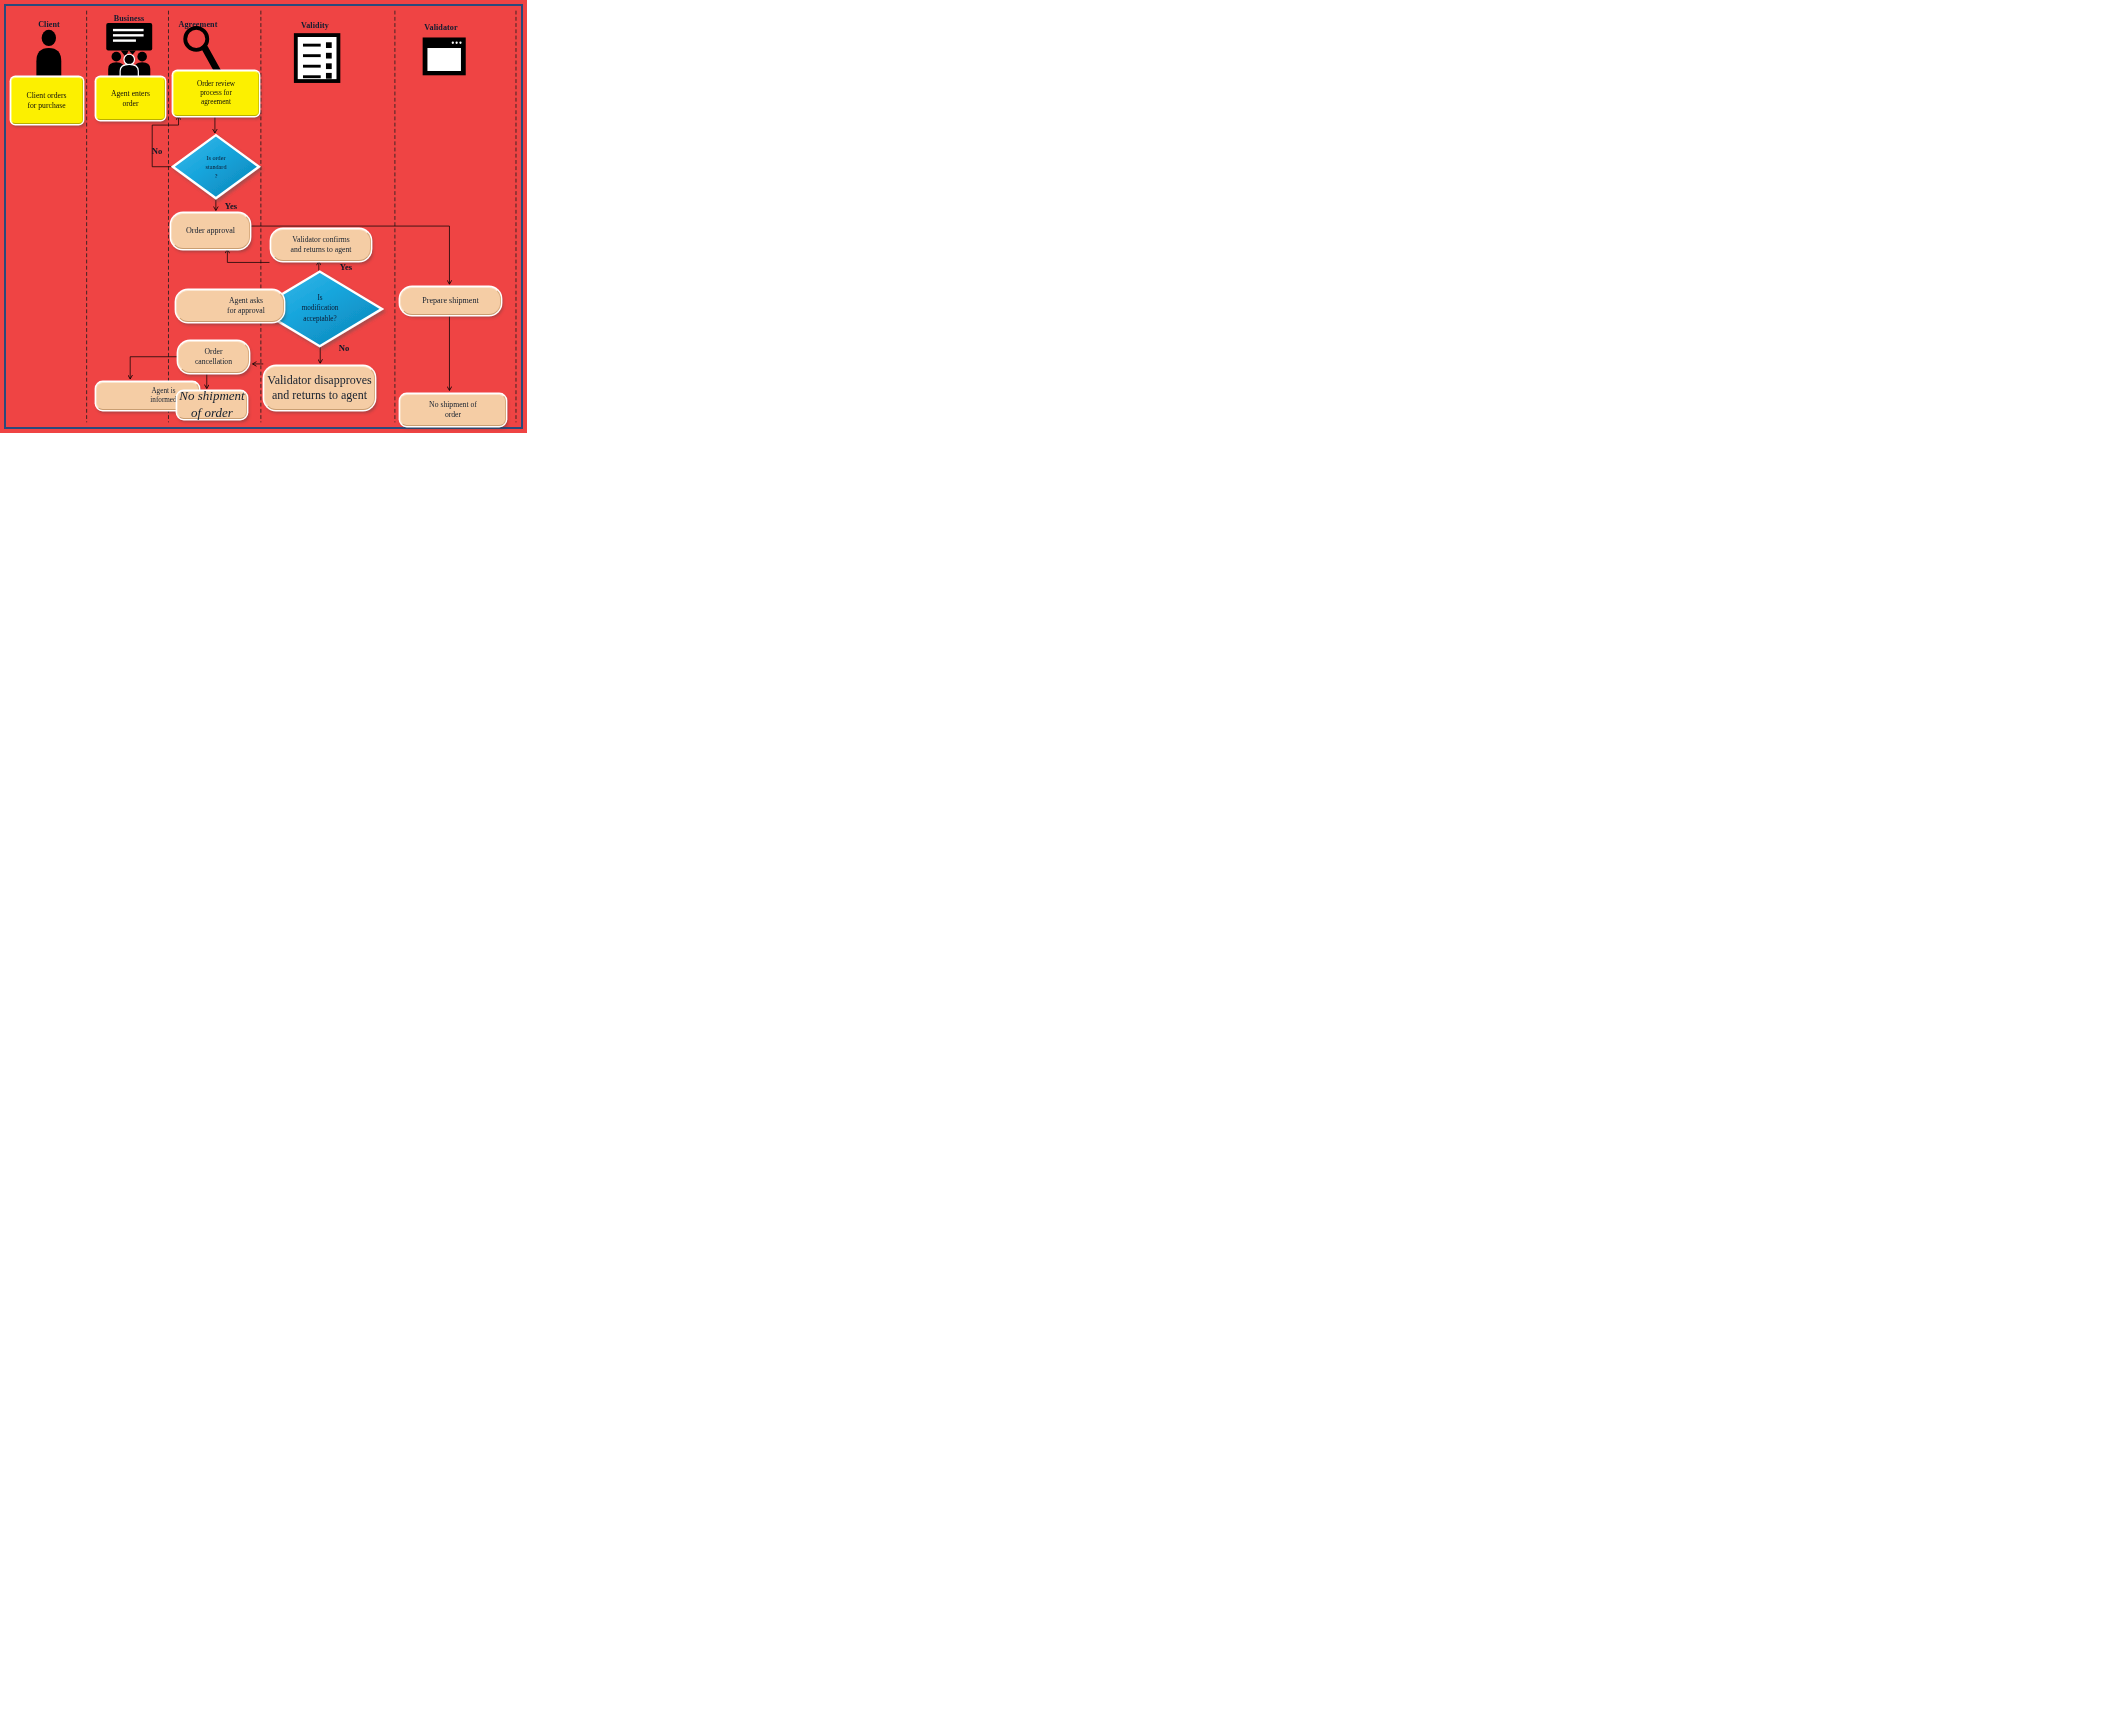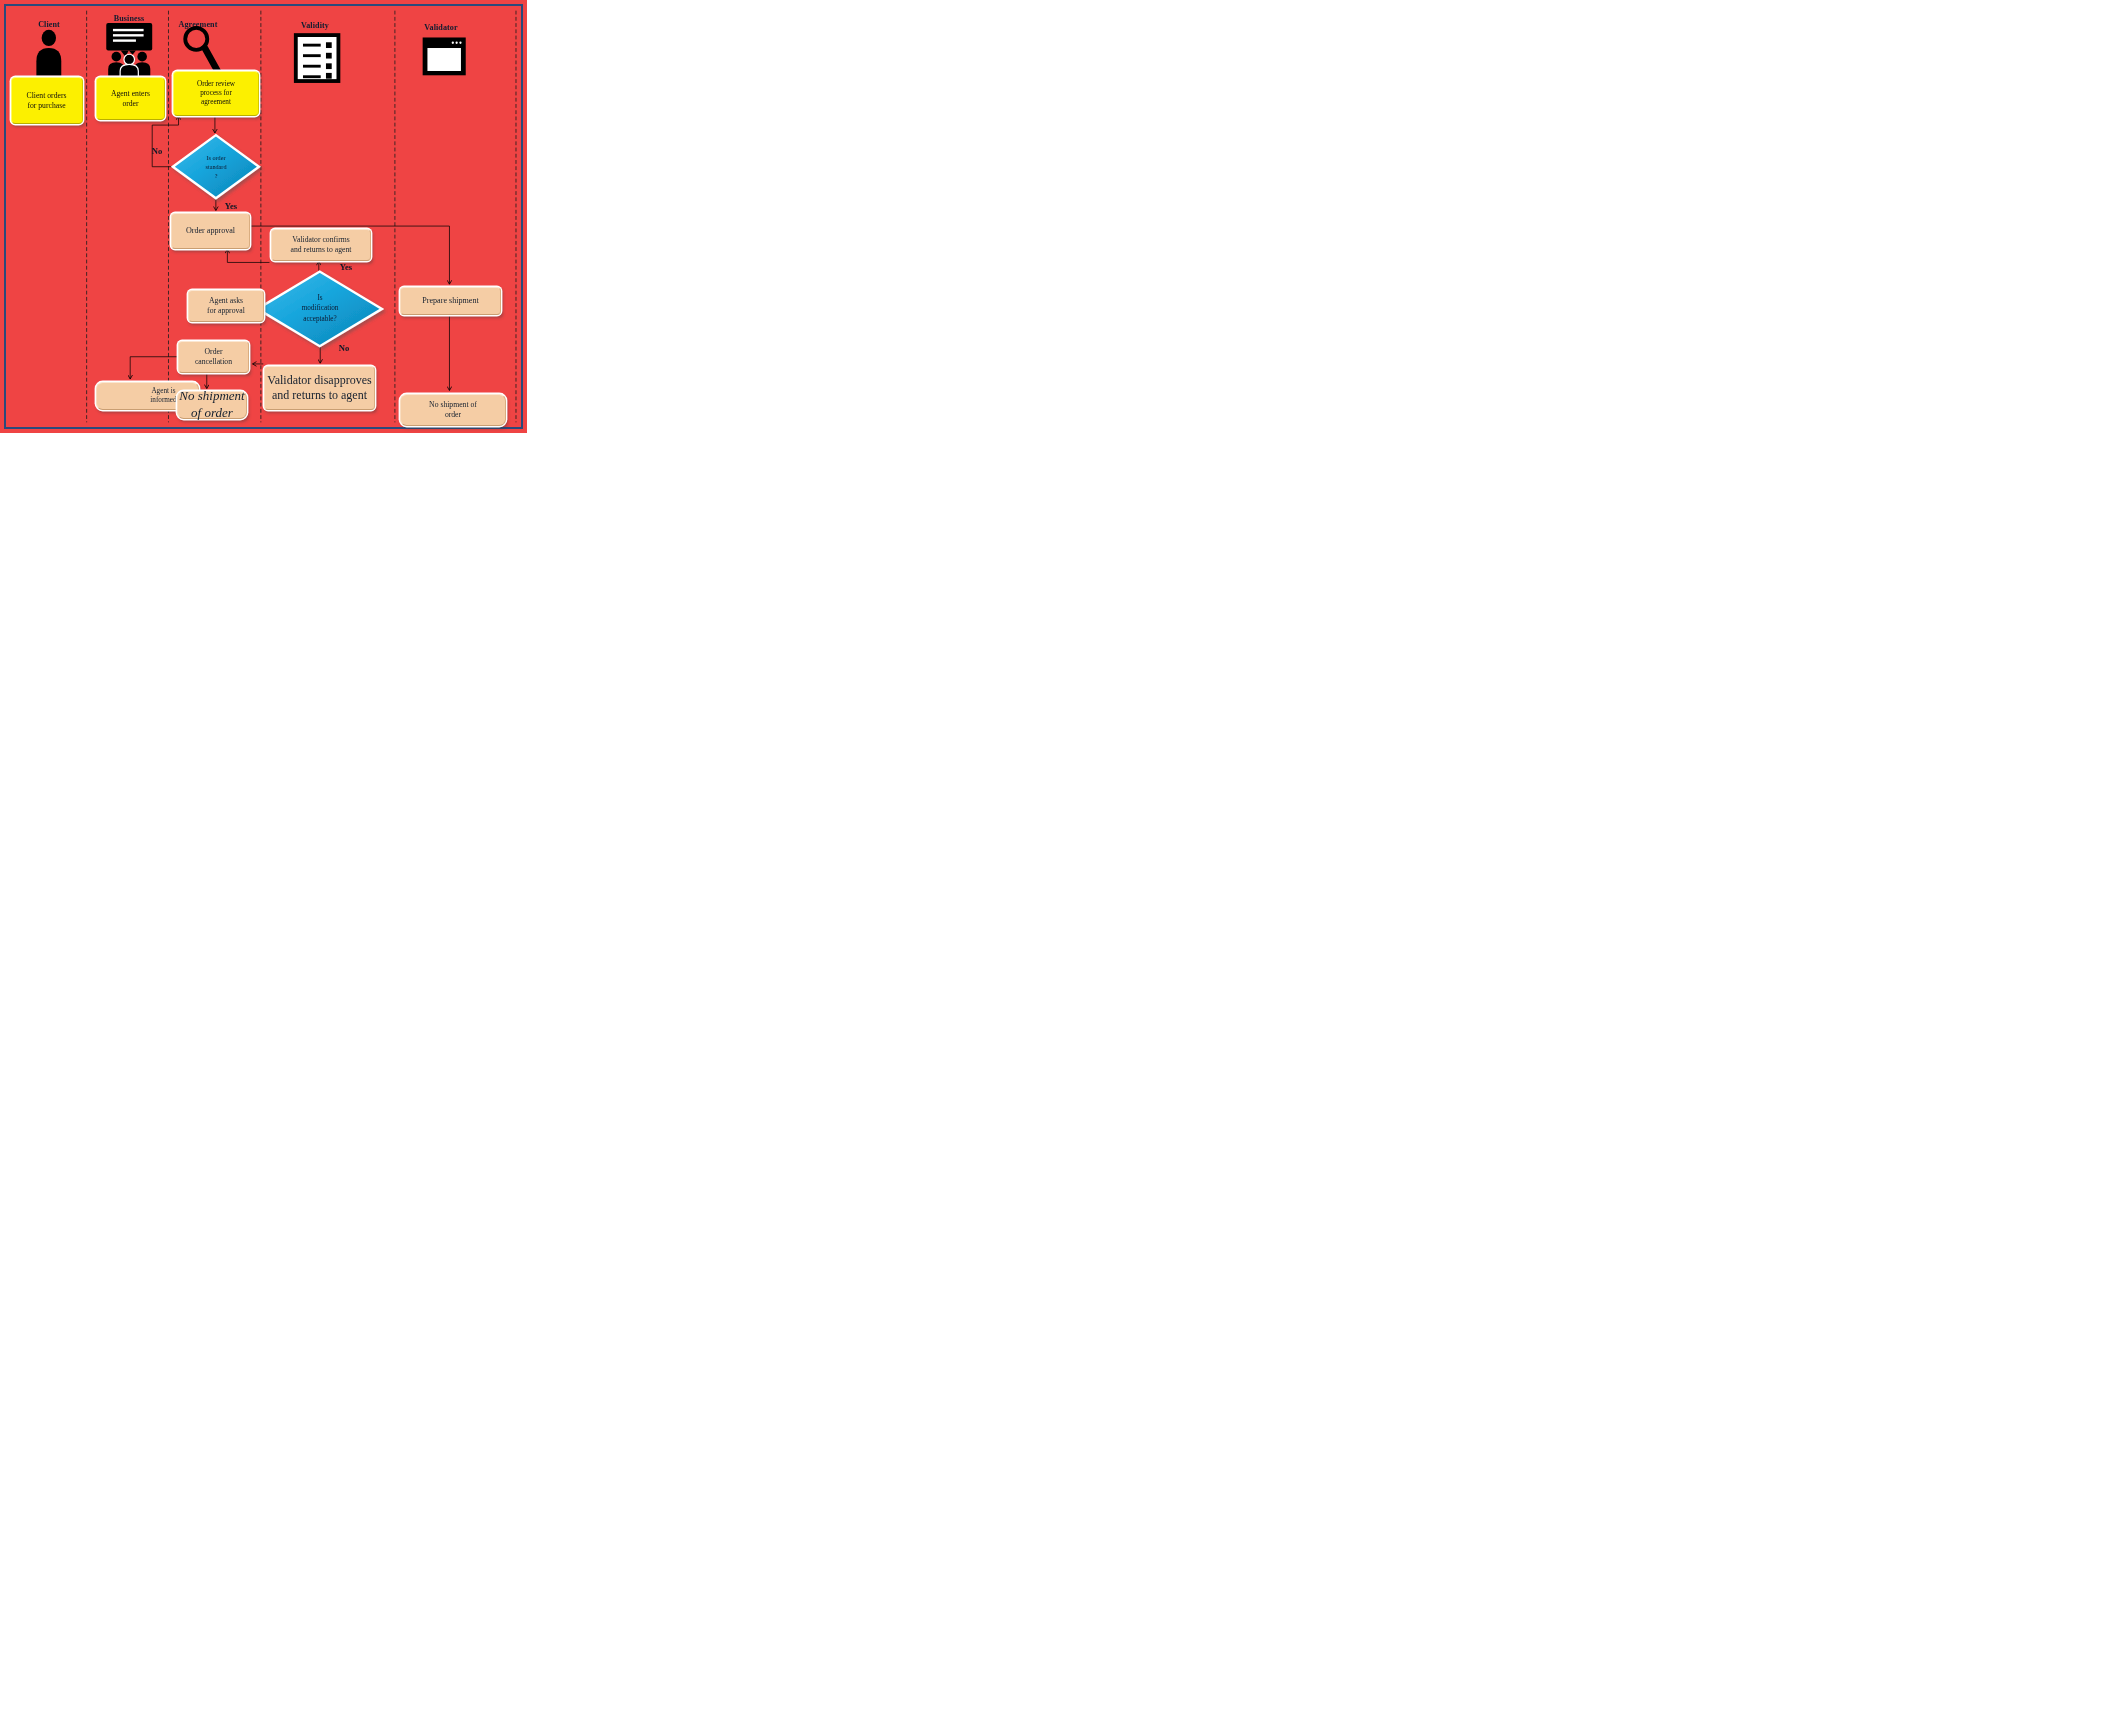--- a/index.html
+++ b/index.html
@@ -17,21 +17,21 @@
     position:absolute;display:flex;align-items:center;justify-content:center;text-align:center;
     white-space:pre-line;line-height:1.28;
     box-shadow:0 0 0 1.4px #ffffff,1.9px 2.4px 2.9px rgba(60,60,60,.38);
   }
   .yellow{
     background:#fcf000;border-radius:4.3px;font-size:7.7px;color:#0e0e0e;
     border-top:1.4px solid #fffa86;border-left:1.4px solid #fff766;
     border-bottom:1.9px solid #b9ae00;border-right:1.4px solid #d4c800;
   }
   .tan{
-    background:#f5cda5;border-radius:4px;font-size:7.7px;color:#15202f;
+    background:#f5cda5;border-radius:12px;font-size:7.7px;color:#15202f;
     border-top:1.4px solid #fbe7d2;border-left:1.4px solid #f9ddc0;
     border-bottom:1.9px solid #c99e72;border-right:1.4px solid #d9ad80;
   }
   .tan.round{border-radius:6.7px;}
   .dtext{
     position:absolute;transform:translate(-50%,-50%);text-align:center;white-space:pre-line;
     color:#0c1a33;line-height:1.45;
   }
   .elabel{
     position:absolute;transform:translate(-50%,-50%);font-size:8.6px;font-weight:600;color:#0d1726;
@@ -152,21 +152,21 @@
   <div class="dtext" style="left:216px;top:167px;font-size:6.2px;">Is order
 standard
 ?</div>
   <div class="dtext" style="left:320px;top:309px;font-size:7.2px;">Is
 modification
 acceptable?</div>
 
   <div class="node tan" style="left:171px;top:213px;width:77px;height:34px;font-size:8.1px;">Order approval</div>
   <div class="node tan" style="left:271px;top:229px;width:98px;height:30px;">Validator confirms
 and returns to agent</div>
-  <div class="node tan" style="left:188px;top:290px;width:74px;height:30px;">Agent asks
+  <div class="node tan" style="left:176px;top:290px;width:74px;height:30px;padding-left:32px;">Agent asks
 for approval</div>
   <div class="node tan" style="left:400px;top:287px;width:99px;height:26px;font-size:8.1px;">Prepare shipment</div>
   <div class="node tan" style="left:178px;top:341px;width:69px;height:30px;">Order
 cancellation</div>
   <div class="node tan" style="left:264px;top:366px;width:109px;height:42px;font-size:12px;">Validator disapproves
 and returns to agent</div>
   <div class="node tan round" style="left:96px;top:382px;width:69px;height:26px;font-size:7.2px;padding-left:32px;">Agent is
 informed</div>
   <div class="node tan round" style="left:177px;top:391px;width:68px;height:26px;font-size:13px;font-style:italic;">No shipment
 of order</div>

